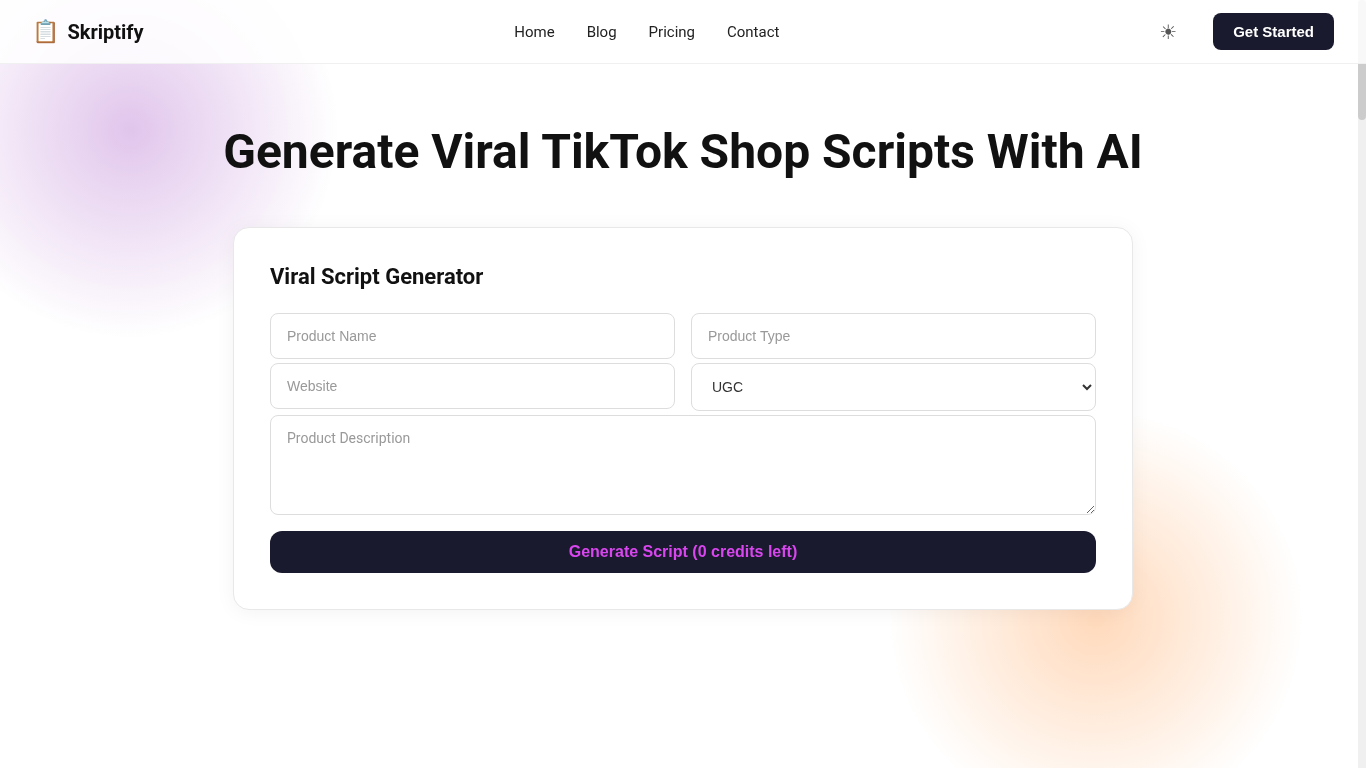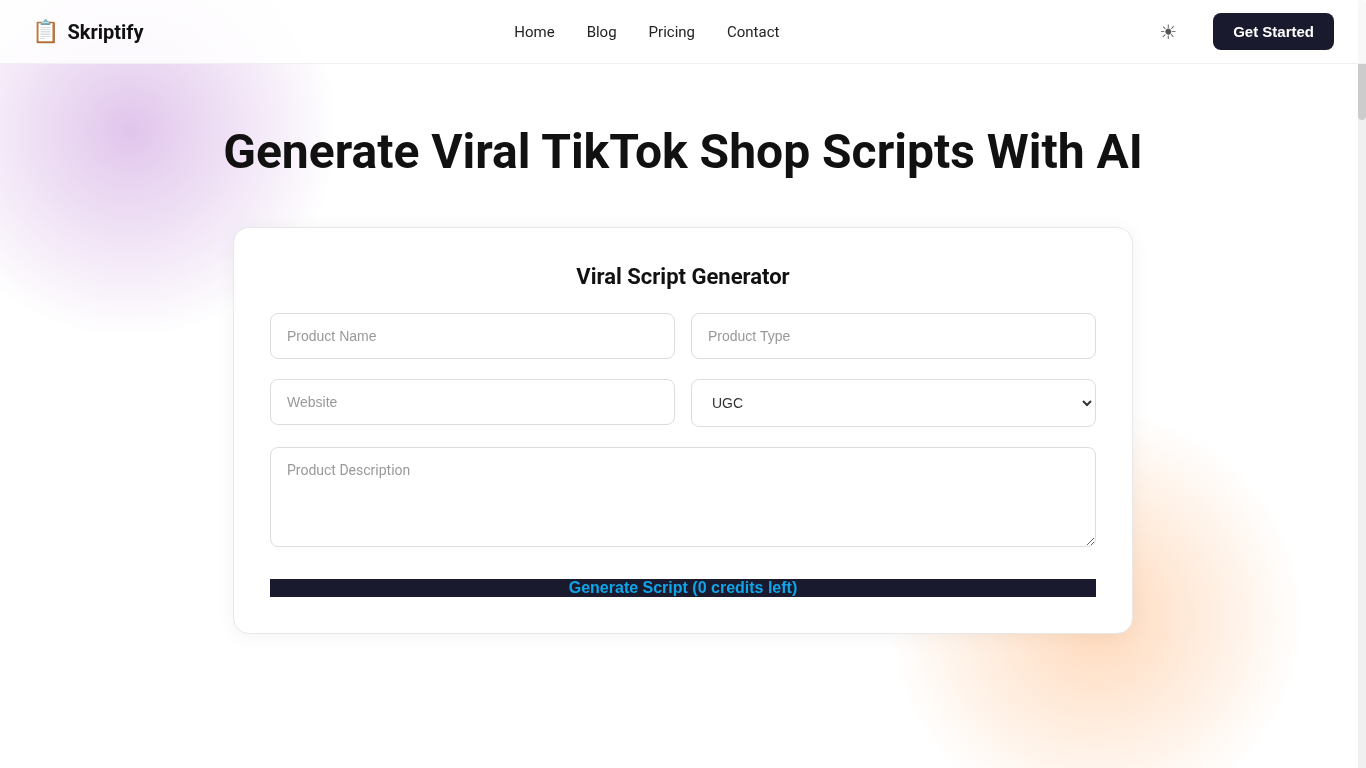--- a/index.html
+++ b/index.html
@@ -141,27 +141,26 @@
       padding: 36px 36px 36px 36px;
       width: 900px;
       box-shadow: 0 2px 20px rgba(0,0,0,0.05);
     }
 
     .form-title {
       font-size: 22px;
       font-weight: 700;
       color: #111;
       margin-bottom: 24px;
-      text-align: center;
     }
 
     .form-row {
       display: flex;
       gap: 16px;
-      margin-bottom: 20px;
+      margin-bottom: 4px;
     }
 
     .form-field {
       flex: 1;
     }
 
     .form-input {
       width: 100%;
       padding: 14px 16px;
       border: 1px solid #ddd;
@@ -206,25 +205,25 @@
       color: #999;
     }
 
     .form-textarea-outline {
       min-height: 52px;
       resize: vertical;
     }
 
     .generate-btn {
       width: 100%;
-      padding: 0;
+      padding: 12px;
       background: #1a1a2e;
-      color: #0ea5e9;
+      color: #d946ef;
       border: none;
-      border-radius: 0;
+      border-radius: 12px;
       font-size: 16px;
       font-weight: 600;
       cursor: pointer;
       margin-top: 8px;
     }
 
     .scrollbar {
       position: absolute;
       right: 0;
       top: 0;

